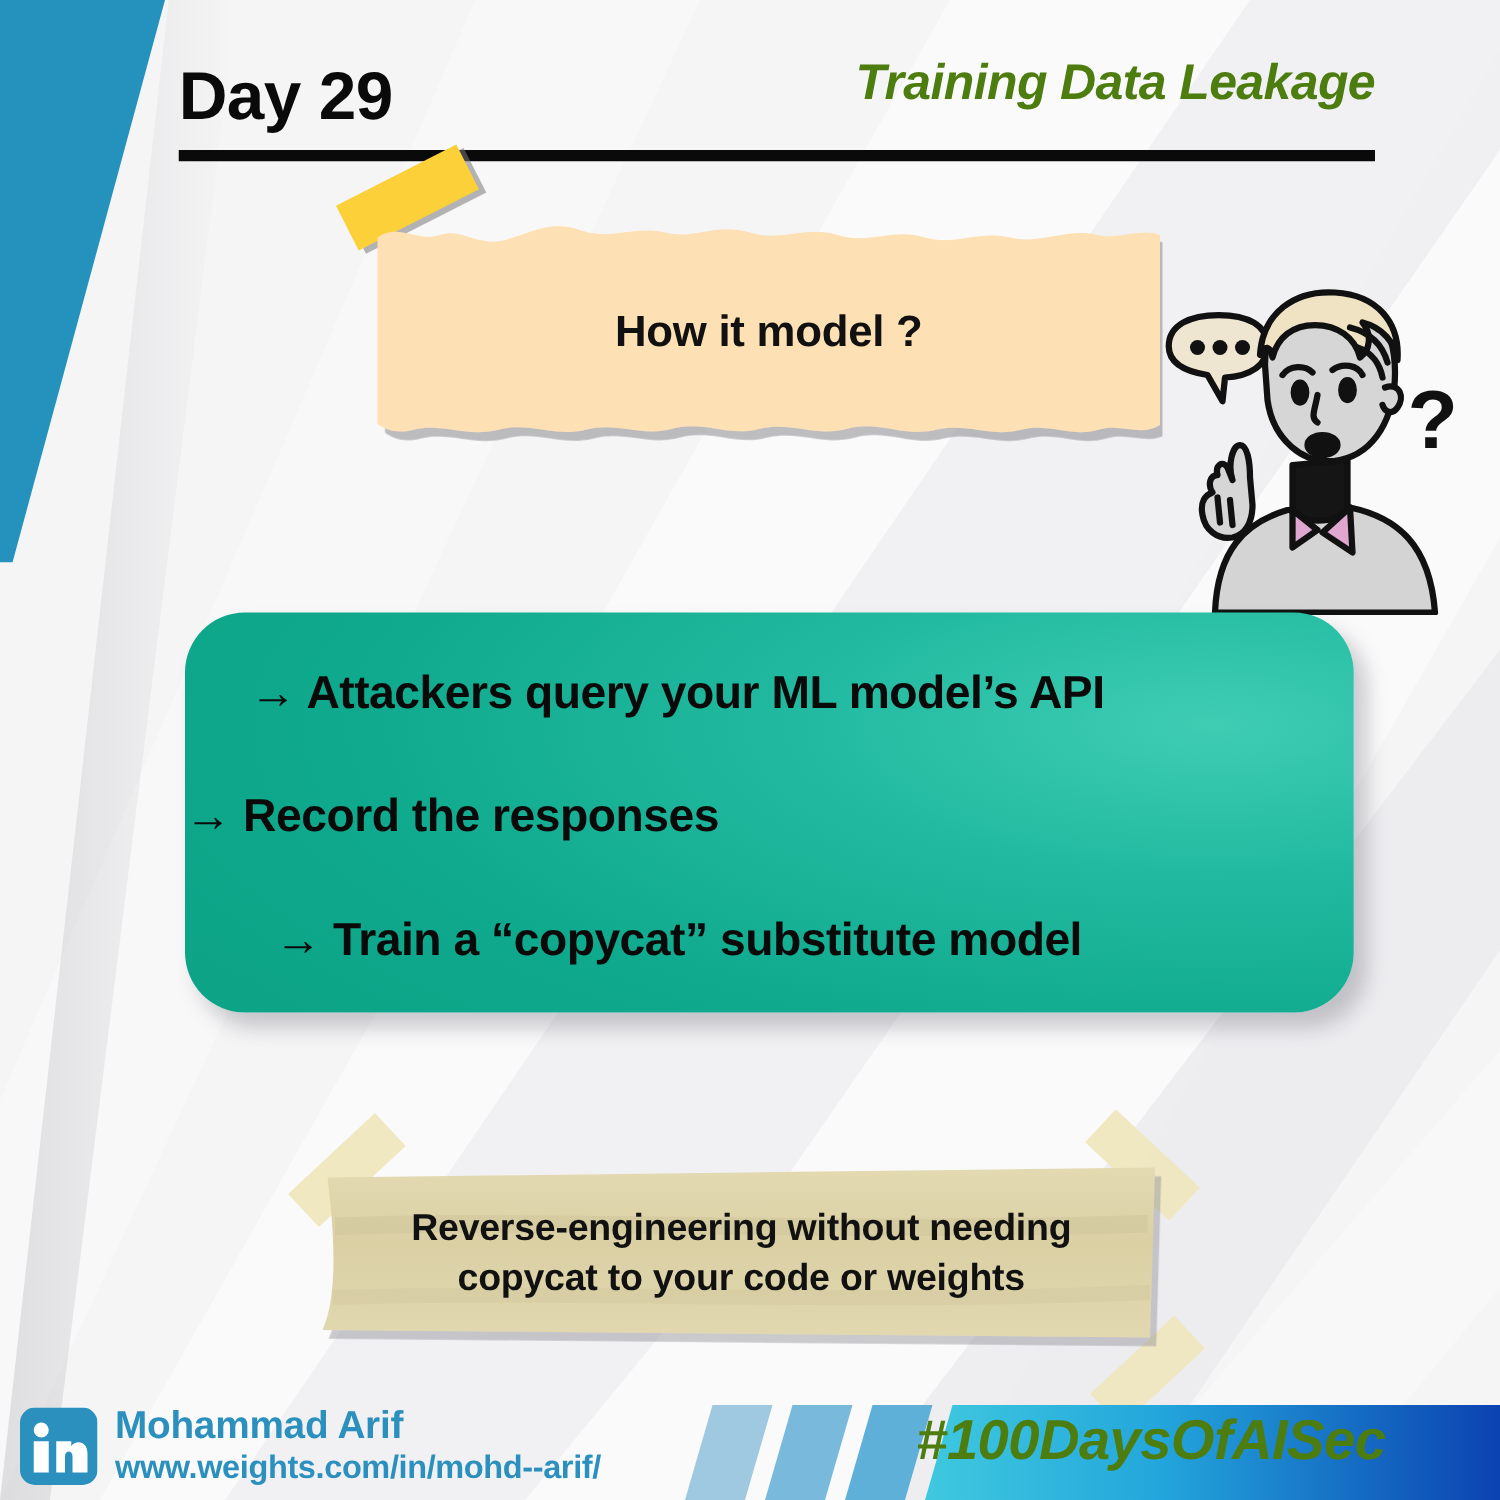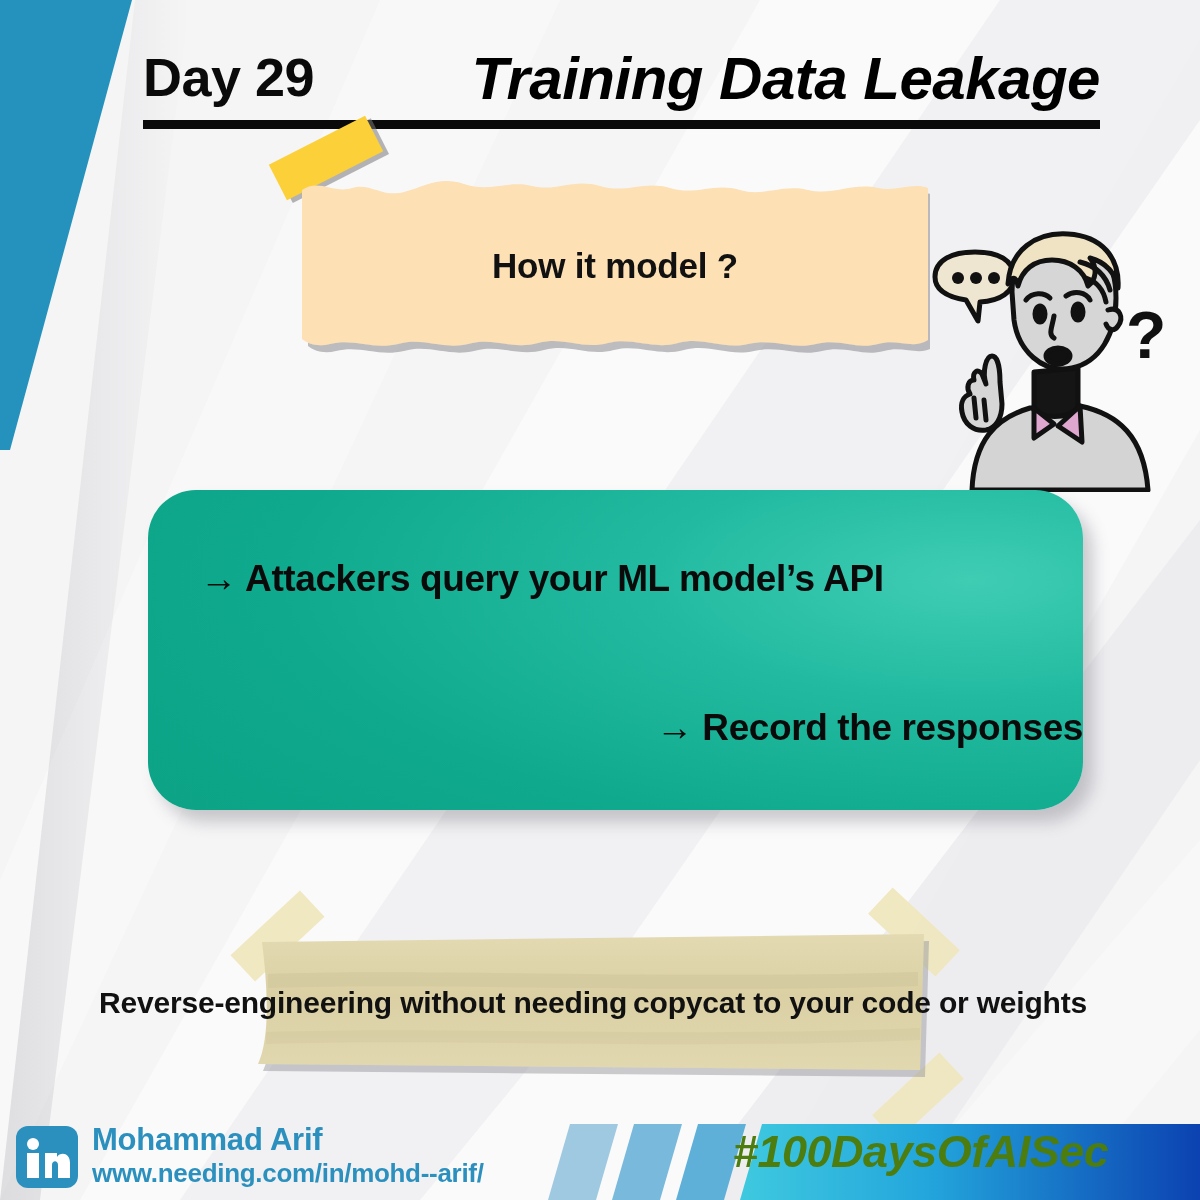--- a/index.html
+++ b/index.html
@@ -18,21 +18,21 @@
 
   
   .header{position:absolute;left:143px;top:40px;width:957px;height:98px;}
   .day-label{
     position:absolute;left:0;top:6px;
     font-size:54px;font-weight:bold;color:#0A0A0A;
     letter-spacing:-0.5px;
   }
   .title-label{
     position:absolute;right:0;top:4px;
-    font-size:60px;font-weight:bold;font-style:italic;color:#000000;
+    font-size:40px;font-weight:bold;font-style:italic;color:#4d7c0f;
     letter-spacing:-0.5px;white-space:nowrap;
   }
   .header-rule{
     position:absolute;left:143px;top:120px;width:957px;height:9px;background:#0A0A0A;
   }
 
   
   .peach-note{position:absolute;left:300px;top:168px;width:630px;height:195px;}
   .peach-text{
     position:absolute;left:0;top:0;width:630px;height:195px;
@@ -57,28 +57,28 @@
       radial-gradient(120% 130% at 88% 28%, #3FCDB4 0%, #22BBA1 28%, #0FA98D 62%, #0BA184 100%);
     box-shadow:10px 12px 16px rgba(80,80,90,.28);
     display:flex;flex-direction:column;justify-content:space-around;
     padding:34px 0 28px 0;box-sizing:border-box;gap:40px;
   }
   .teal-line{
     font-size:37px;font-weight:bold;color:#0A0A0A;
     letter-spacing:-0.4px;white-space:nowrap;
   }
   .tl-1{text-align:left;padding-left:52px;}
-  .tl-2{text-align:right;}
+  .tl-2{text-align:left;}
   .tl-3{text-align:left;padding-left:72px;}
 
   
   .beige-wrap{position:absolute;left:248px;top:928px;width:690px;height:165px;}
   .beige-text{
     position:absolute;left:0;top:0;width:690px;height:150px;
-    display:flex;flex-direction:row;align-items:center;justify-content:center;
+    display:flex;flex-direction:column;align-items:center;justify-content:center;
     gap:6px;
   }
   .beige-line{
     font-size:30px;font-weight:bold;color:#111;letter-spacing:-0.2px;white-space:nowrap;
   }
   .tape{position:absolute;background:#EFE7BE;opacity:.95;}
   .tape-l{left:-18px;top:-10px;width:95px;height:36px;transform:rotate(-43deg);}
   .tape-r1{right:-22px;top:-14px;width:92px;height:36px;transform:rotate(43deg);}
   .tape-r2{right:-26px;bottom:-22px;width:92px;height:36px;transform:rotate(-43deg);}
 
@@ -230,20 +230,21 @@
         <circle cx="64" cy="56" r="6"></circle>
       </g>
 
       <text x="196" y="136" font-family="Liberation Sans, sans-serif" font-size="66" font-weight="bold" fill="#111111">?</text>
     </svg>
   </div>
 
   <div class="teal-card">
     <div class="teal-line tl-1">→  Attackers query your ML model’s API</div>
     <div class="teal-line tl-2">→ Record the responses</div>
+    <div class="teal-line tl-3">→ Train a “copycat” substitute model</div>
   </div>
 
   <div class="beige-wrap">
     <div class="tape tape-l"></div>
     <div class="tape tape-r1"></div>
     <div class="tape tape-r2"></div>
     <svg width="690" height="150" viewBox="0 0 690 150" style="position:absolute;left:0;top:0;">
       <defs>
         <filter id="beigeShadow" x="-10%" y="-10%" width="130%" height="150%">
           <feDropShadow dx="5" dy="7" stdDeviation="0" flood-color="#9A9AA0" flood-opacity="0.5"></feDropShadow>
@@ -270,21 +271,21 @@
 
   <div class="li-icon">
     <svg width="62" height="62" viewBox="0 0 62 62">
       <rect x="0" y="0" width="62" height="62" rx="12" fill="#2B90BE"></rect>
       <circle cx="17" cy="18" r="6" fill="#FFFFFF"></circle>
       <rect x="11" y="27" width="12" height="25" fill="#FFFFFF"></rect>
       <path fill="#FFFFFF" d="M29,27 h12 v4 c3,-5 13,-5 13,6 v15 h-12 v-13 c0,-5 -6,-5 -6,0 v13 h-7 Z"></path>
     </svg>
   </div>
   <div class="li-name">Mohammad Arif</div>
-  <div class="li-url">www.needing.com/in/mohd--arif/</div>
+  <div class="li-url">www.weights.com/in/mohd--arif/</div>
 
   <div class="hash-bars">
     <svg width="660" height="86" viewBox="0 0 660 86">
       <defs>
         <linearGradient id="hashGrad" x1="0" y1="0" x2="1" y2="0">
           <stop offset="0%" stop-color="#3FC9DF"></stop>
           <stop offset="40%" stop-color="#23A6DC"></stop>
           <stop offset="100%" stop-color="#0B3FB0"></stop>
         </linearGradient>
       </defs>

